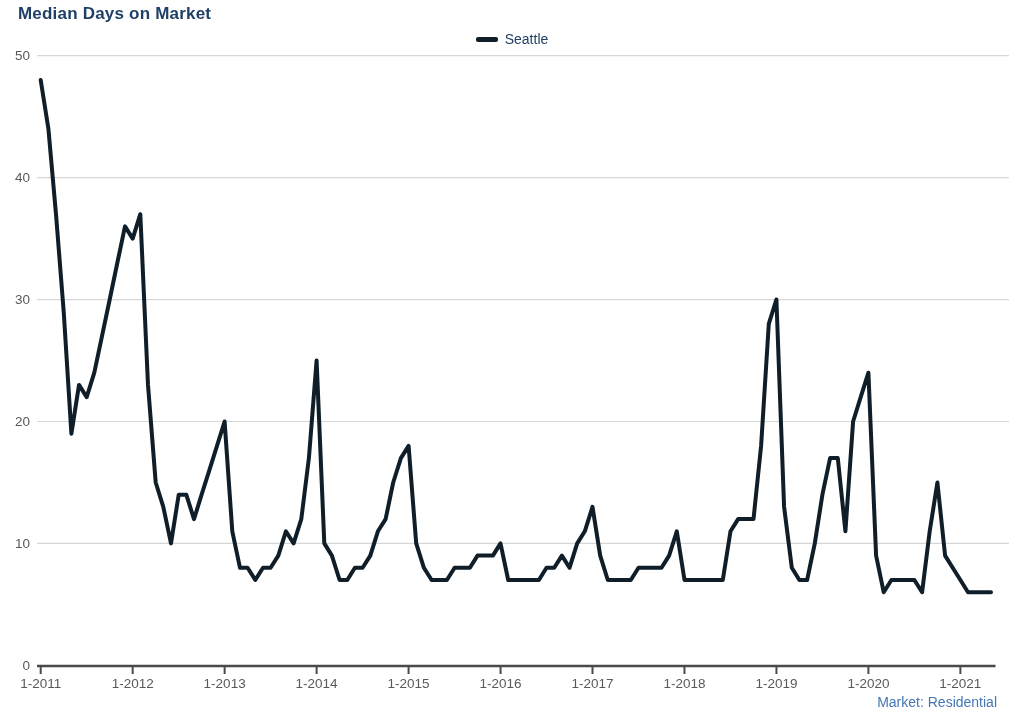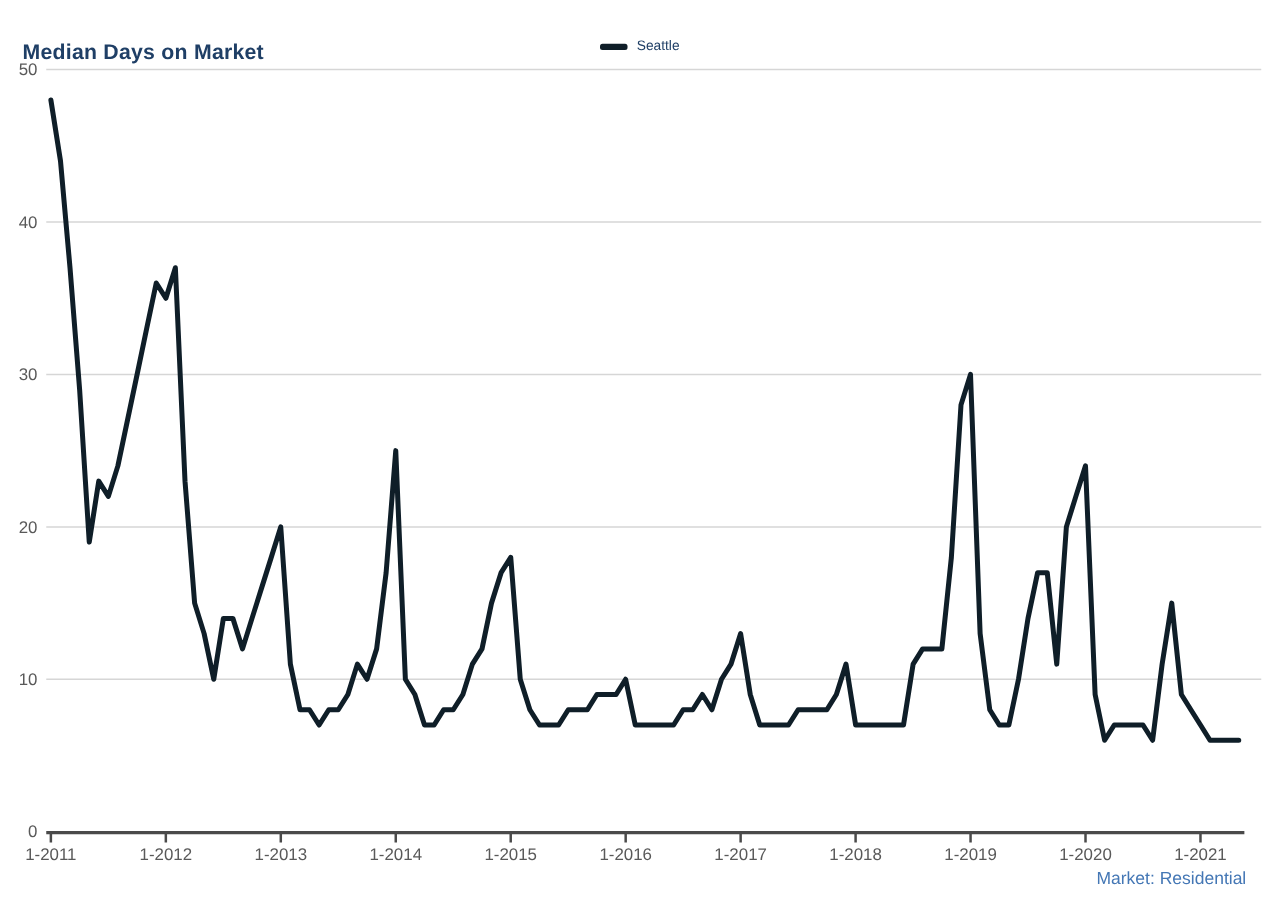--- a/index.html
+++ b/index.html
@@ -3,29 +3,29 @@
 <meta charset="utf-8">
 <style>
   html,body{margin:0;padding:0;background:#fff;}
   #stage{position:relative;width:1024px;height:719px;background:#fff;overflow:hidden;
          font-family:"Liberation Sans", sans-serif;}
   #page-title{position:absolute;left:18px;top:4px;font-size:17px;font-weight:bold;
               letter-spacing:0.2px;}
   #legend{position:absolute;left:0;top:31px;width:1024px;display:flex;
           justify-content:center;align-items:center;gap:7px;}
   #legend .swatch{width:22px;height:5px;border-radius:2px;}
-  #legend .lbl{font-size:11px;}
+  #legend .lbl{font-size:14px;}
   #chart-svg{position:absolute;left:0;top:0;}
   #footnote{position:absolute;right:27px;top:694px;font-size:14px;}
 </style>
 </head>
 <body>
 
 <div id="stage">
-  <div id="page-title" style="color: rgb(31, 63, 102); margin-top: 28px;">Median Days on Market</div>
+  <div id="page-title" style="color: rgb(31, 63, 102);">Median Days on Market</div>
 
   <div id="legend">
     <span class="swatch" id="legend-swatch" style="background: rgb(15, 30, 40);"></span>
     <span class="lbl" id="legend-label" style="color: rgb(31, 63, 102);">Seattle</span>
   </div>
 
   <svg id="chart-svg" width="1024" height="719" viewBox="0 0 1024 719">
       <line x1="37" y1="543.4499999999999" x2="1009" y2="543.4499999999999" stroke="#d6d6d6" stroke-width="1.2"></line>
       <line x1="37" y1="421.5" x2="1009" y2="421.5" stroke="#d6d6d6" stroke-width="1.2"></line>
       <line x1="37" y1="299.54999999999995" x2="1009" y2="299.54999999999995" stroke="#d6d6d6" stroke-width="1.2"></line>

